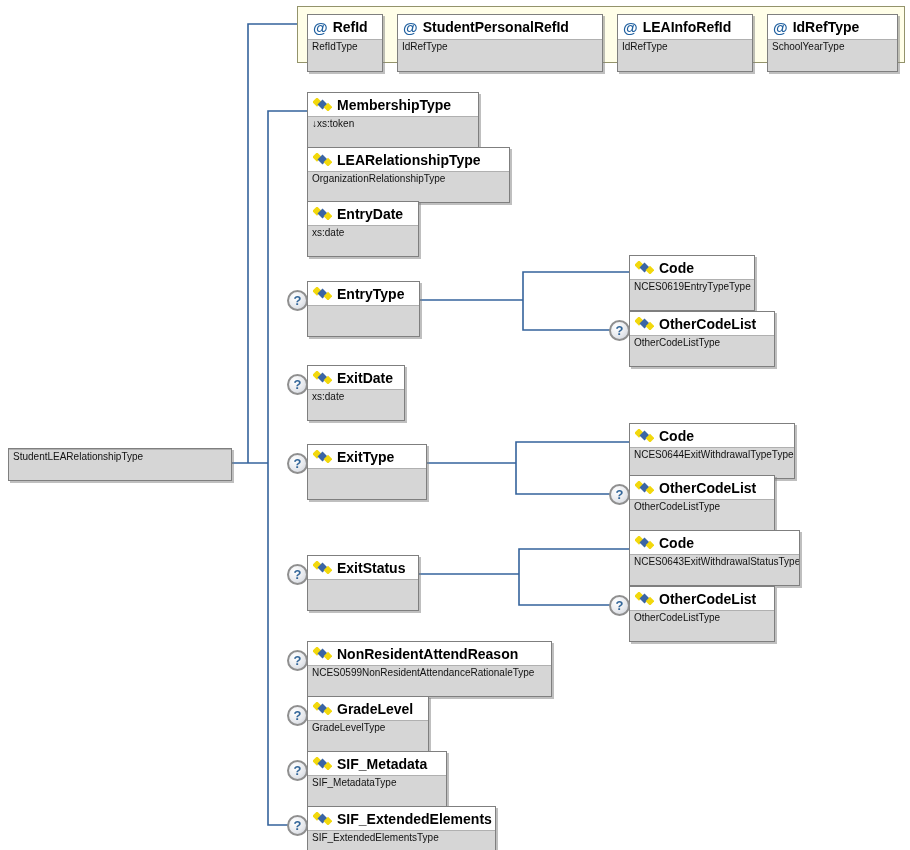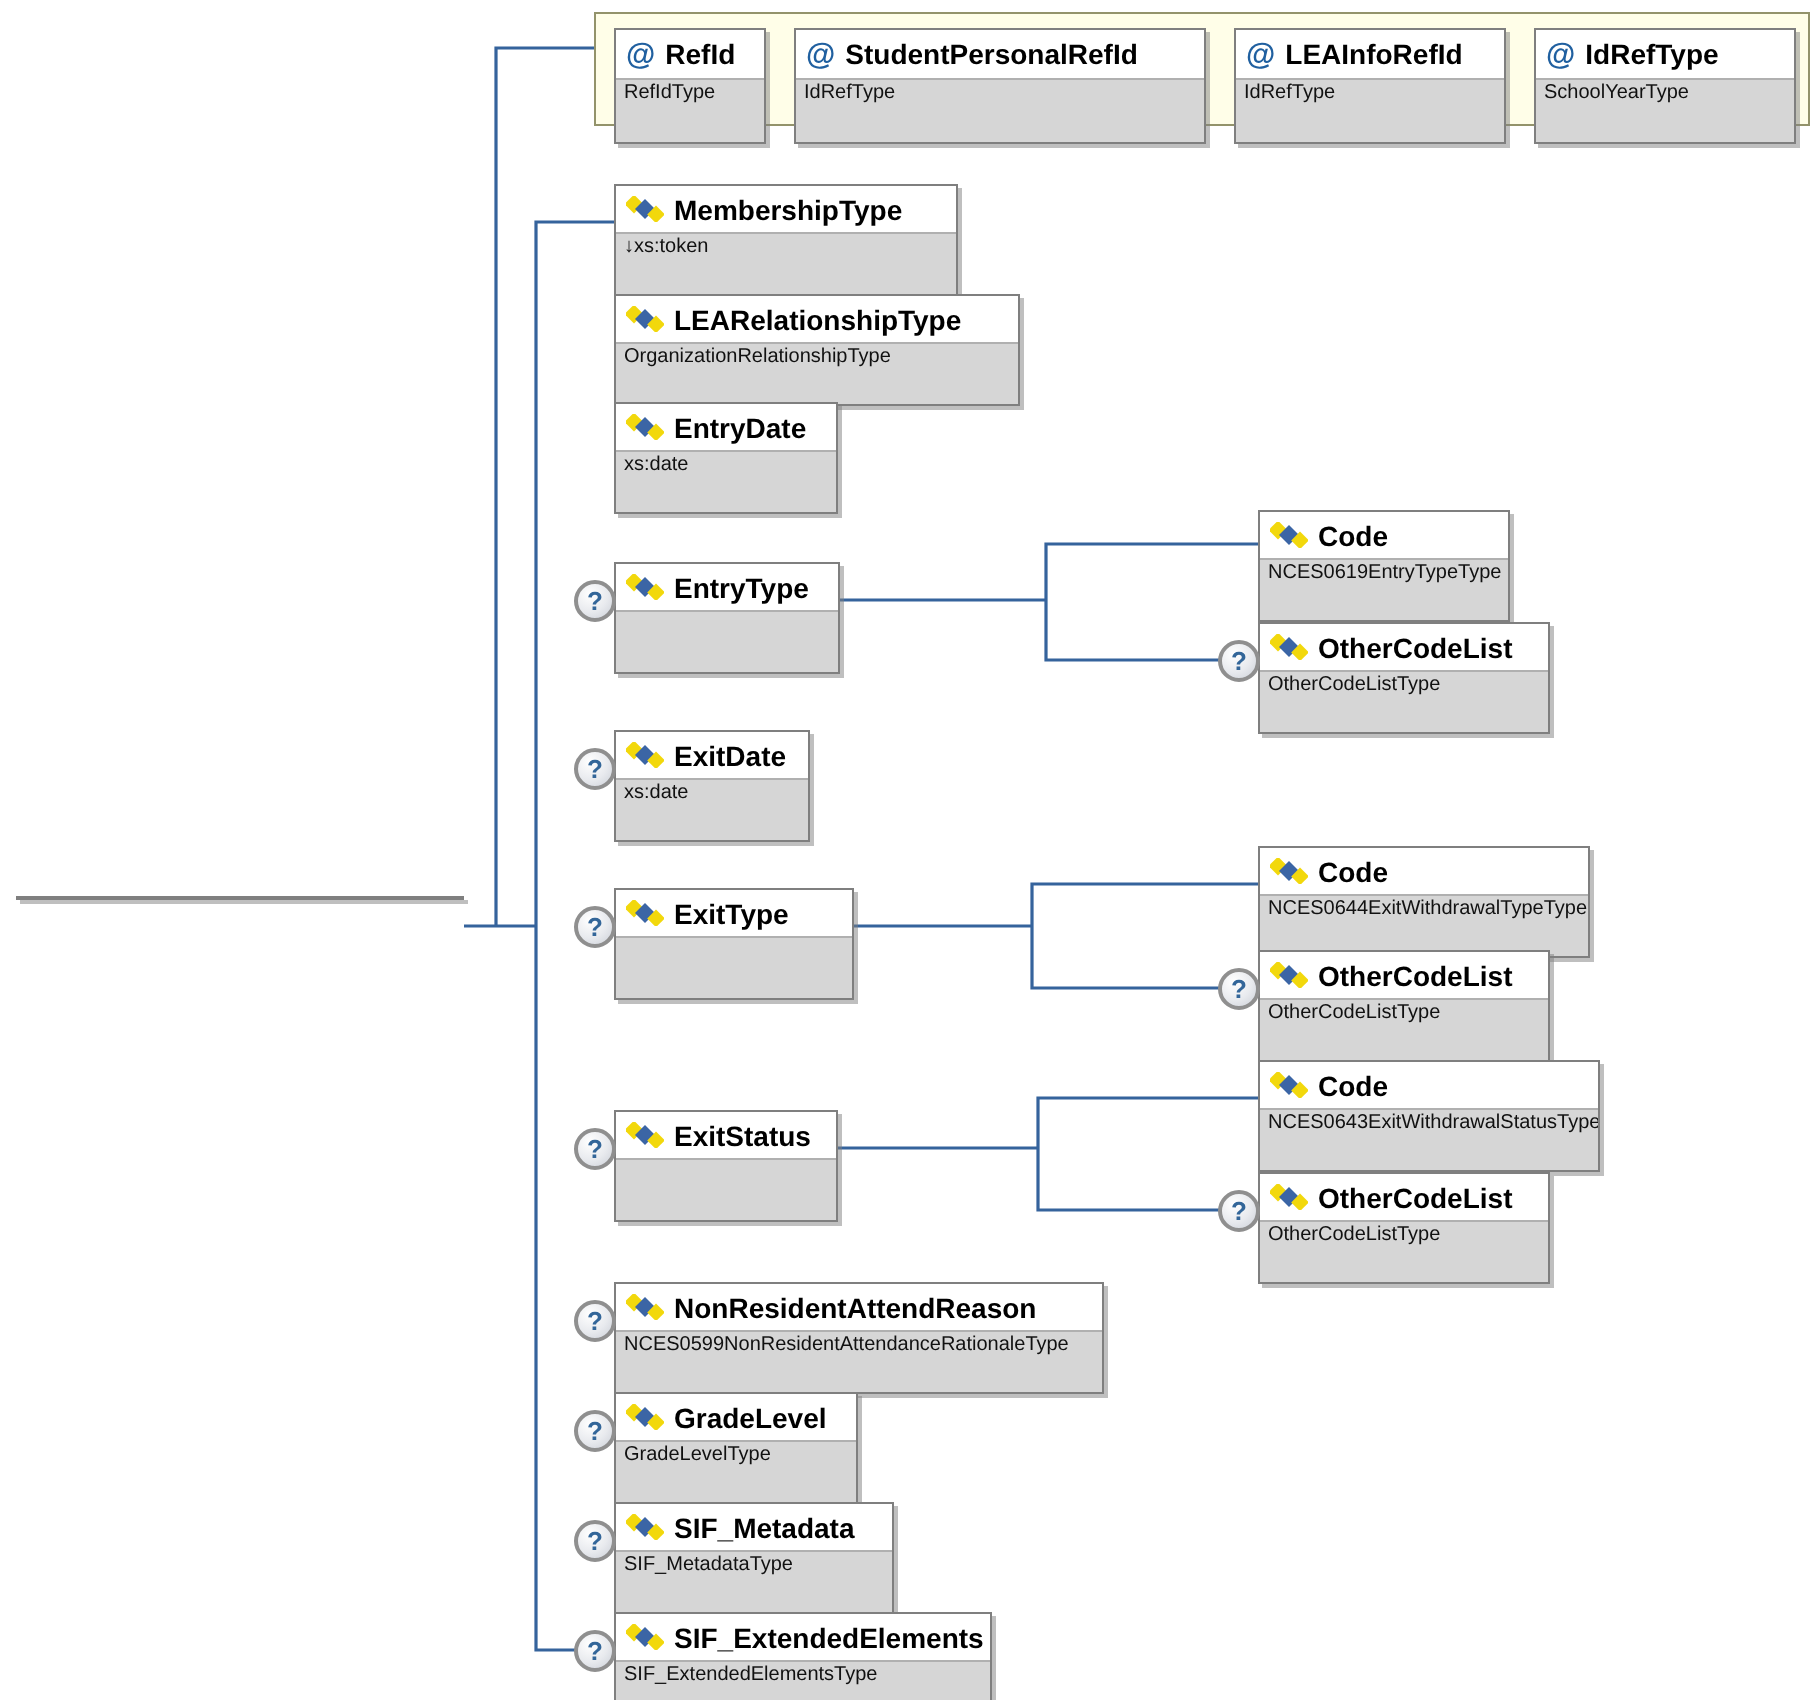--- a/index.html
+++ b/index.html
@@ -36,20 +36,21 @@
       <polyline points="232,463 268,463"></polyline>
       <polyline points="307,111 268,111 268,825 291,825"></polyline>
       <polyline points="420,300 523,300"></polyline>
       <polyline points="629,272 523,272 523,330 613,330"></polyline>
       <polyline points="409,463 516,463"></polyline>
       <polyline points="629,442 516,442 516,494 613,494"></polyline>
       <polyline points="419,574 519,574"></polyline>
       <polyline points="629,549 519,549 519,605 613,605"></polyline>
     </svg>
 <div class="node element root" style="left: 8px; top: 448px; width: 224px;">
+    <div class="type-row">StudentLEARelationshipType</div>
   </div>
     <div class="node attribute" style="left: 307px; top: 14px; width: 76px;">
     <div class="name-row">
 
       <span class="at">@</span>
       <span class="nm">RefId</span>
     </div>
     <div class="type-row">RefIdType</div>
   </div>
     <div class="node attribute" style="left: 397px; top: 14px; width: 206px;">

